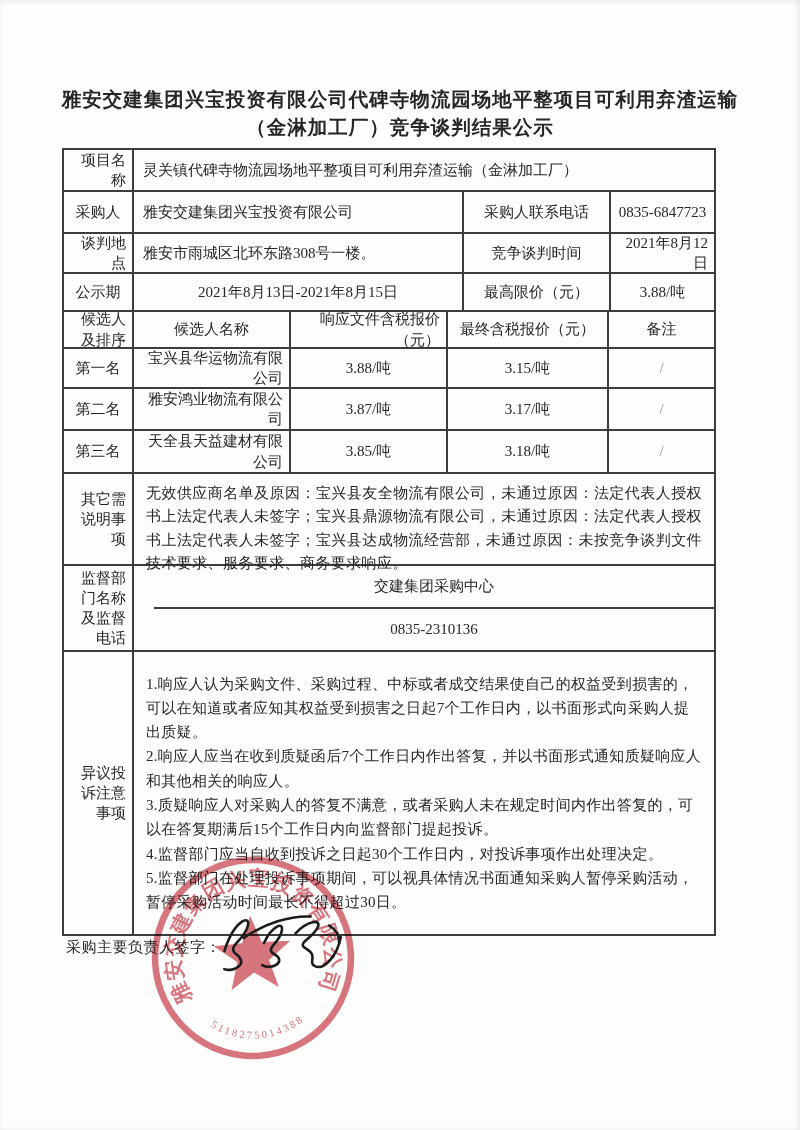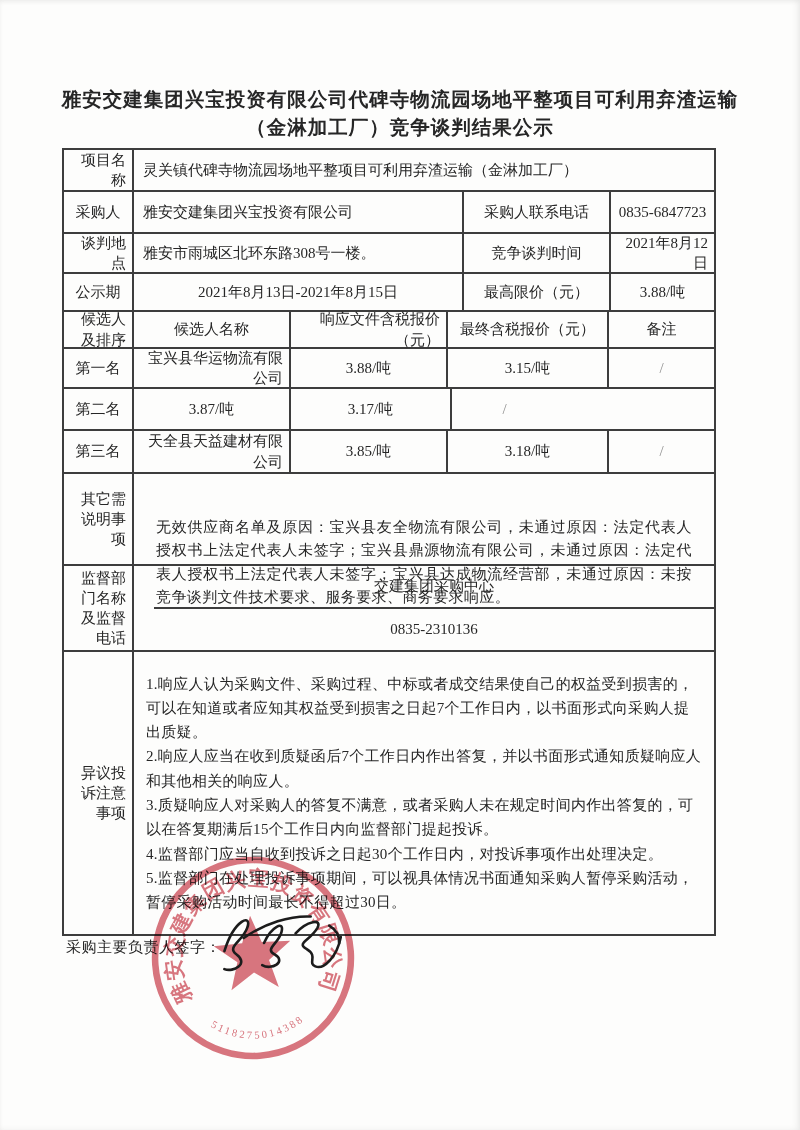--- a/index.html
+++ b/index.html
@@ -32,22 +32,22 @@
   .c-label { width:70px; flex:none; }
   .c-rest  { flex:1; }
   .w330 { width:330px; flex:none; }
   .w147 { width:147px; flex:none; }
   .w103 { width:103px; flex:none; }
   .w157 { width:157px; flex:none; }
   .w161 { width:161px; flex:none; }
   .w105 { width:105px; flex:none; }
   .h42{height:42px;} .h40{height:40px;} .h38{height:38px;} .h37{height:37px;} .h43{height:43px;}
   .notes-cell {
-    display:block; text-align:justify; padding:8px 22px;
-    line-height:1.55; letter-spacing:.4px;margin-top:34px;
+    display:block; text-align:justify; padding:8px 12px;
+    line-height:1.55; letter-spacing:.4px;
   }
   .stack { flex:1; display:flex; flex-direction:column; }
   .stack .sub { flex:1; display:flex; align-items:center; justify-content:center; }
   .stack .sub:first-child { border-bottom:2px solid #3d3d3d; }
   .objection-row { height:282px; }
   .objection-content {
     flex:1; display:flex; flex-direction:column; justify-content:center;
     padding:12px 12px; text-align:left; line-height:1.62; letter-spacing:.3px;
   }
   .remark { color:#8f8f8f; }
@@ -103,20 +103,21 @@
     <div class="row h40">
       <div class="cell c-label">第一名</div>
       <div class="cell w157">宝兴县华运物流有限公司</div>
       <div class="cell w157">3.88/吨</div>
       <div class="cell w161">3.15/吨</div>
       <div class="cell w105 remark">/</div>
     </div>
 
     <div class="row h42">
       <div class="cell c-label">第二名</div>
+      <div class="cell w157">雅安鸿业物流有限公司</div>
       <div class="cell w157">3.87/吨</div>
       <div class="cell w161">3.17/吨</div>
       <div class="cell w105 remark">/</div>
     </div>
 
     <div class="row h43">
       <div class="cell c-label">第三名</div>
       <div class="cell w157">天全县天益建材有限公司</div>
       <div class="cell w157">3.85/吨</div>
       <div class="cell w161">3.18/吨</div>

